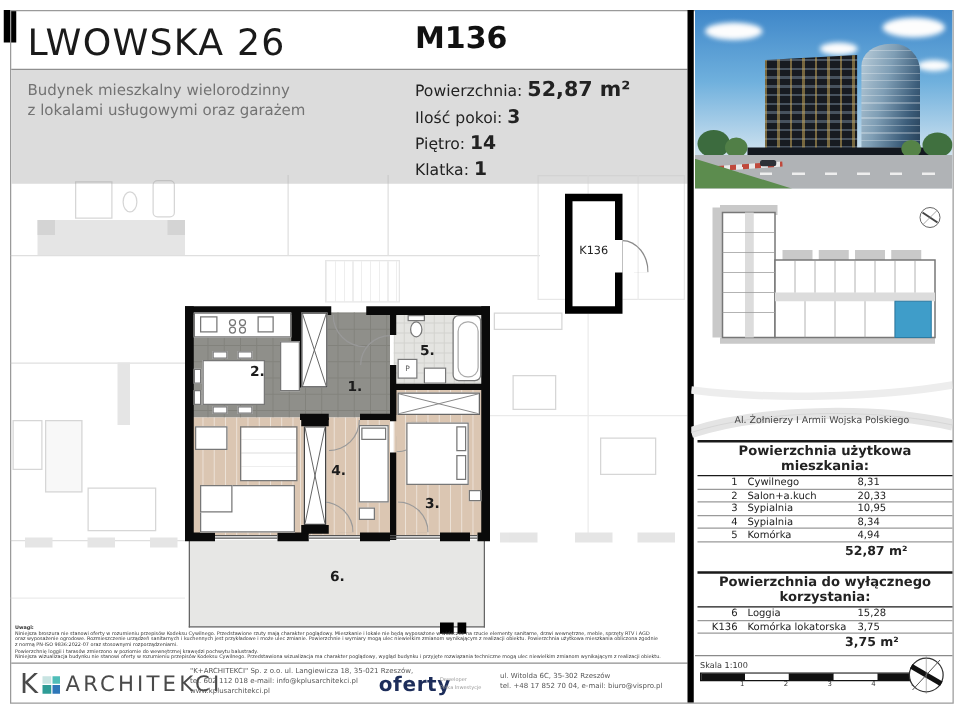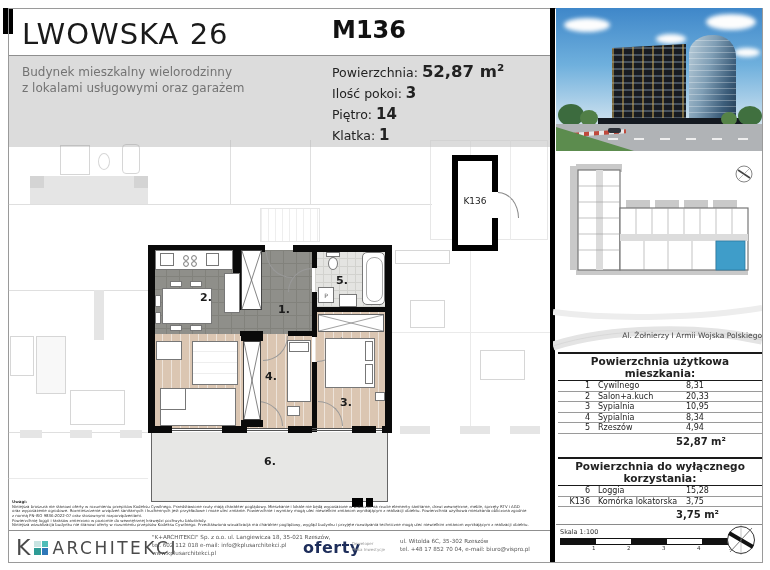--- a/index.html
+++ b/index.html
@@ -49,21 +49,21 @@
      border-radius:50% 45% 4px 4px / 20% 24% 0 0;}
   .podium{position:absolute;left:42px;top:110px;width:146px;height:9px;background:#141920;}
   .tree{position:absolute;border-radius:50%;}
   .road{position:absolute;left:0;bottom:0;width:100%;height:27px;background:#b0b3b6;}
   .lane{position:absolute;left:0;bottom:11px;width:100%;height:2px;background:repeating-linear-gradient(90deg,#eee 0 10px,transparent 10px 26px);}
   .crosswalk{position:absolute;left:18px;bottom:16px;width:52px;height:4px;background:repeating-linear-gradient(90deg,#c0493c 0 5px,#e9e9e9 5px 10px);transform:rotate(-4deg);}
   .grass{position:absolute;left:0;bottom:0;width:78px;height:24px;background:#5c8c4e;clip-path:polygon(0 0,100% 100%,0 100%);}
   .car{position:absolute;left:52px;bottom:18px;width:13px;height:5px;background:#2c3138;border-radius:2px;}
   .siteplan{position:absolute;left:556px;top:158px;width:206px;height:140px;}
   .roads-bg{position:absolute;left:553px;top:288px;width:209px;height:70px;}
-  .street{position:absolute;left:553px;top:331px;width:209px;text-align:right;font-size:7.5px;color:#444;}
+  .street{position:absolute;left:553px;top:331px;width:209px;text-align:center;font-size:7.5px;color:#444;}
   .tbl{position:absolute;left:558px;width:204px;font-size:8px;color:#222;}
   .tbl-title{border-top:2.5px solid #1a1a1a;border-bottom:1.5px solid #1a1a1a;font-weight:700;font-size:10.5px;text-align:center;padding:1px 0;}
   .trow{display:flex;align-items:center;border-bottom:1px solid #9a9a9a;height:9.5px;}
   .trow .no{width:40px;text-align:right;padding-right:8px;box-sizing:border-box;}
   .trow .nm{flex:1;text-align:left;}
   .trow .ar{width:76px;text-align:left;}
   .tsum{border-bottom:1px solid #9a9a9a;font-weight:700;font-size:10px;padding:2px 0 2px 118px;}
   .tsum.nob{border-bottom:none;}
   .col-bottom-line{position:absolute;left:556px;top:524px;width:206px;height:1px;background:#8a8a8a;}
   .scale-label{position:absolute;left:560px;top:528px;font-size:6.5px;color:#333;}
@@ -377,21 +377,21 @@
         <span class="nm">Sypialnia</span>
         <span class="ar">10,95</span>
       </div>
     <div class="trow">
         <span class="no">4</span>
         <span class="nm">Sypialnia</span>
         <span class="ar">8,34</span>
       </div>
     <div class="trow">
         <span class="no">5</span>
-        <span class="nm">Rzeszów</span>
+        <span class="nm">Komórka</span>
         <span class="ar">4,94</span>
       </div>
     <div class="tsum nob">52,87 m²</div>
   </div>
 
   <div class="tbl" style="top:457px;">
     <div class="tbl-title">Powierzchnia do wyłącznego korzystania:</div>
     <div class="trow">
         <span class="no">6</span>
         <span class="nm">Loggia</span>

